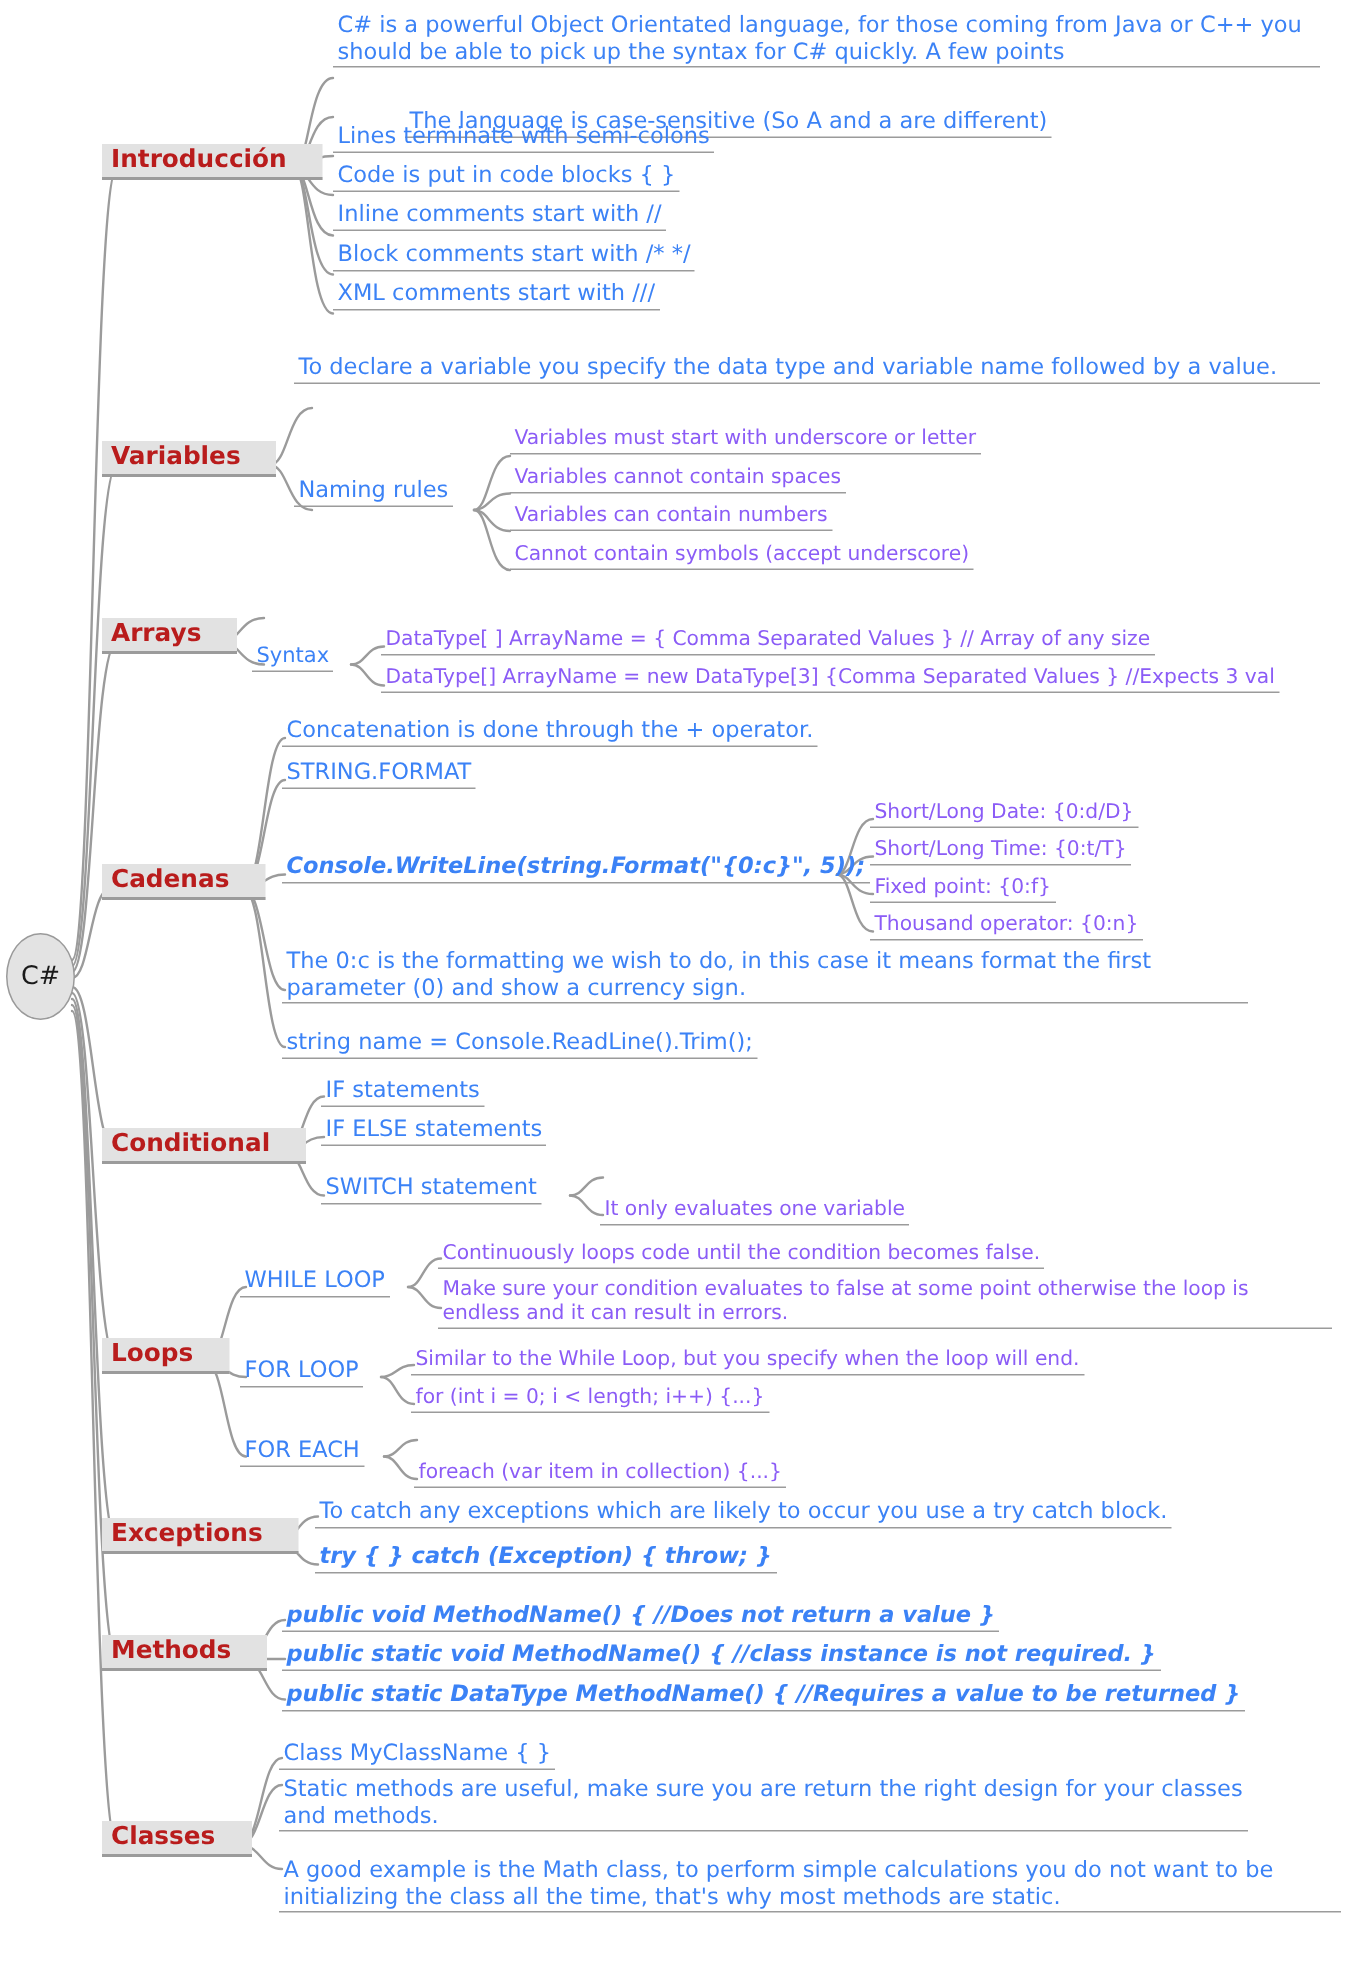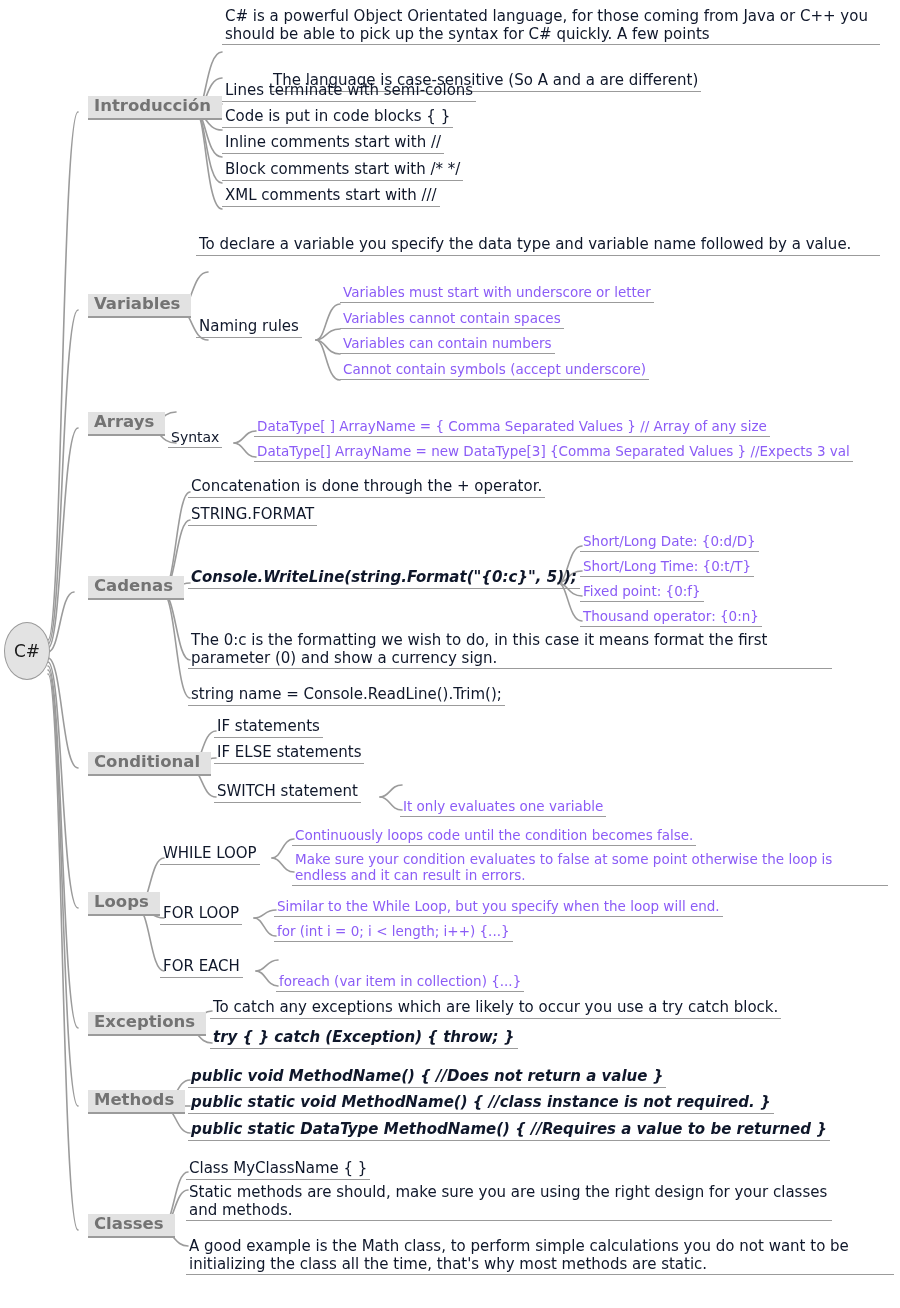--- a/index.html
+++ b/index.html
@@ -14,33 +14,33 @@
   .root-node{
     position:absolute;width:46px;height:58px;border-radius:50%;
     background:#e3e3e3;border:1.4px solid #9a9a9a;
     display:flex;align-items:center;justify-content:center;
     font-size:17px;color:#1a1a1a;box-sizing:border-box;
   }
 
   
   .branch-label{
     position:absolute;background:#e2e2e2;
-    color:#737373;font-weight:bold;font-size:16.5px;
-    padding:1px 11px 2px 6px;white-space:nowrap;
-    border-bottom:2px solid #9b9b9b;line-height:1.15;margin-left:20px;
+    color:#b91c1c;font-weight:bold;font-size:16.5px;
+    padding:1px 24px 2px 6px;white-space:nowrap;
+    border-bottom:2px solid #9b9b9b;line-height:1.15;
   }
 
   
   .topic{
     position:absolute;white-space:nowrap;line-height:1.18;
     border-bottom:1.3px solid #9b9b9b;padding:0 3px 1px 3px;
     box-sizing:border-box;
   }
   .topic.wrap{white-space:normal;}
-  .green{color:#0f172a;}
+  .green{color:#3b82f6;}
   .red{color:#8b5cf6;}
   .ital{font-style:italic;font-weight:bold;}
   .s15{font-size:15px;}
   .s14{font-size:14px;}
   .s13{font-size:13.5px;}
 </style>
 </head>
 <body>
 
 <div id="canvas">
@@ -197,16 +197,16 @@
 
   <div class="branch-label" style="left:68px;top:1090px;">Methods</div>
 
   <div class="topic green s15 ital" style="left:188px;top:1068px;">public void MethodName() {  //Does not return a value }</div>
   <div class="topic green s15 ital" style="left:188px;top:1094px;">public static void MethodName() { //class instance is not required. }</div>
   <div class="topic green s15 ital" style="left:188px;top:1121px;">public static DataType MethodName() { //Requires a value to be returned }</div>
 
   <div class="branch-label" style="left:68px;top:1214px;">Classes</div>
 
   <div class="topic green s15" style="left:186px;top:1160px;">Class MyClassName { }</div>
-  <div class="topic wrap green s15" style="left:186px;top:1184px;width:646px;">Static methods are should, make sure you are using the right design for your classes and methods.</div>
+  <div class="topic wrap green s15" style="left:186px;top:1184px;width:646px;">Static methods are useful, make sure you are return the right design for your classes and methods.</div>
   <div class="topic wrap green s15" style="left:186px;top:1238px;width:708px;"> A good example is the Math class, to perform simple calculations you do not want to be initializing the class all the time, that's why most methods are static.</div>
 
 </div>
 
 </body></html>

